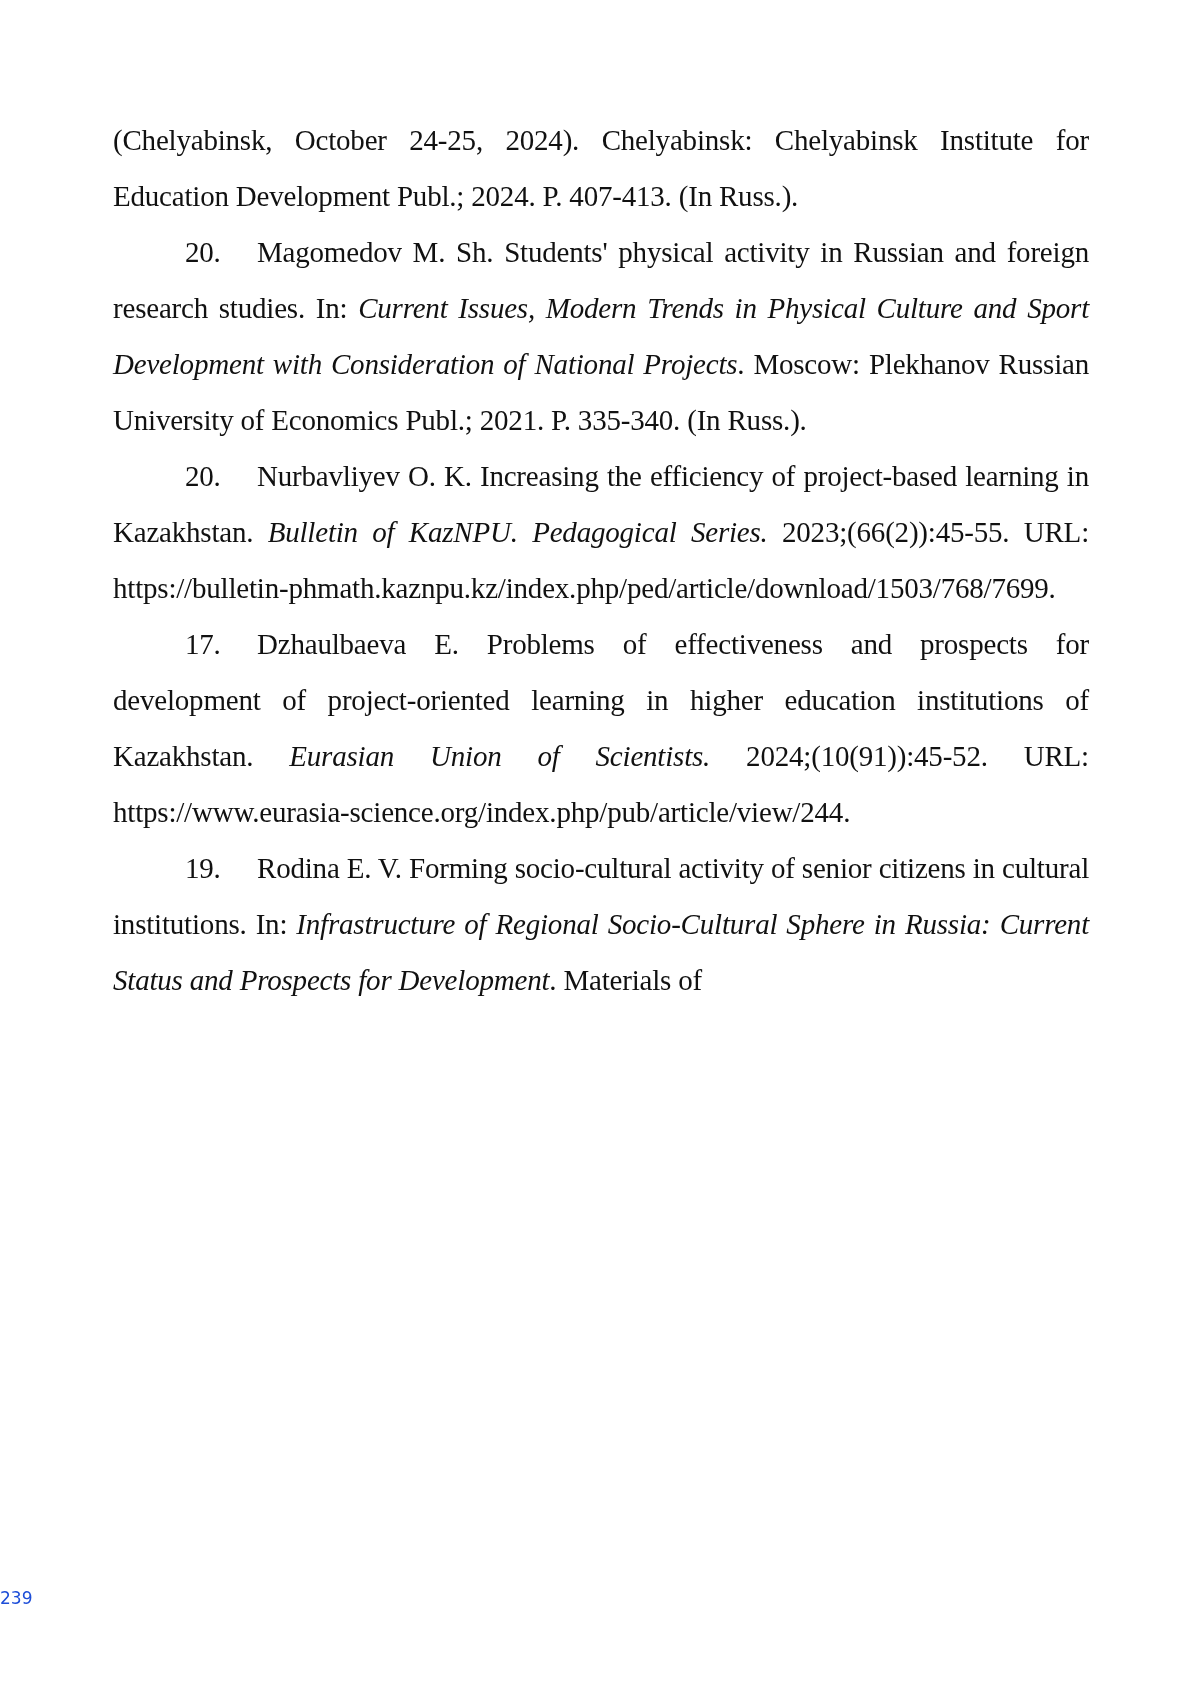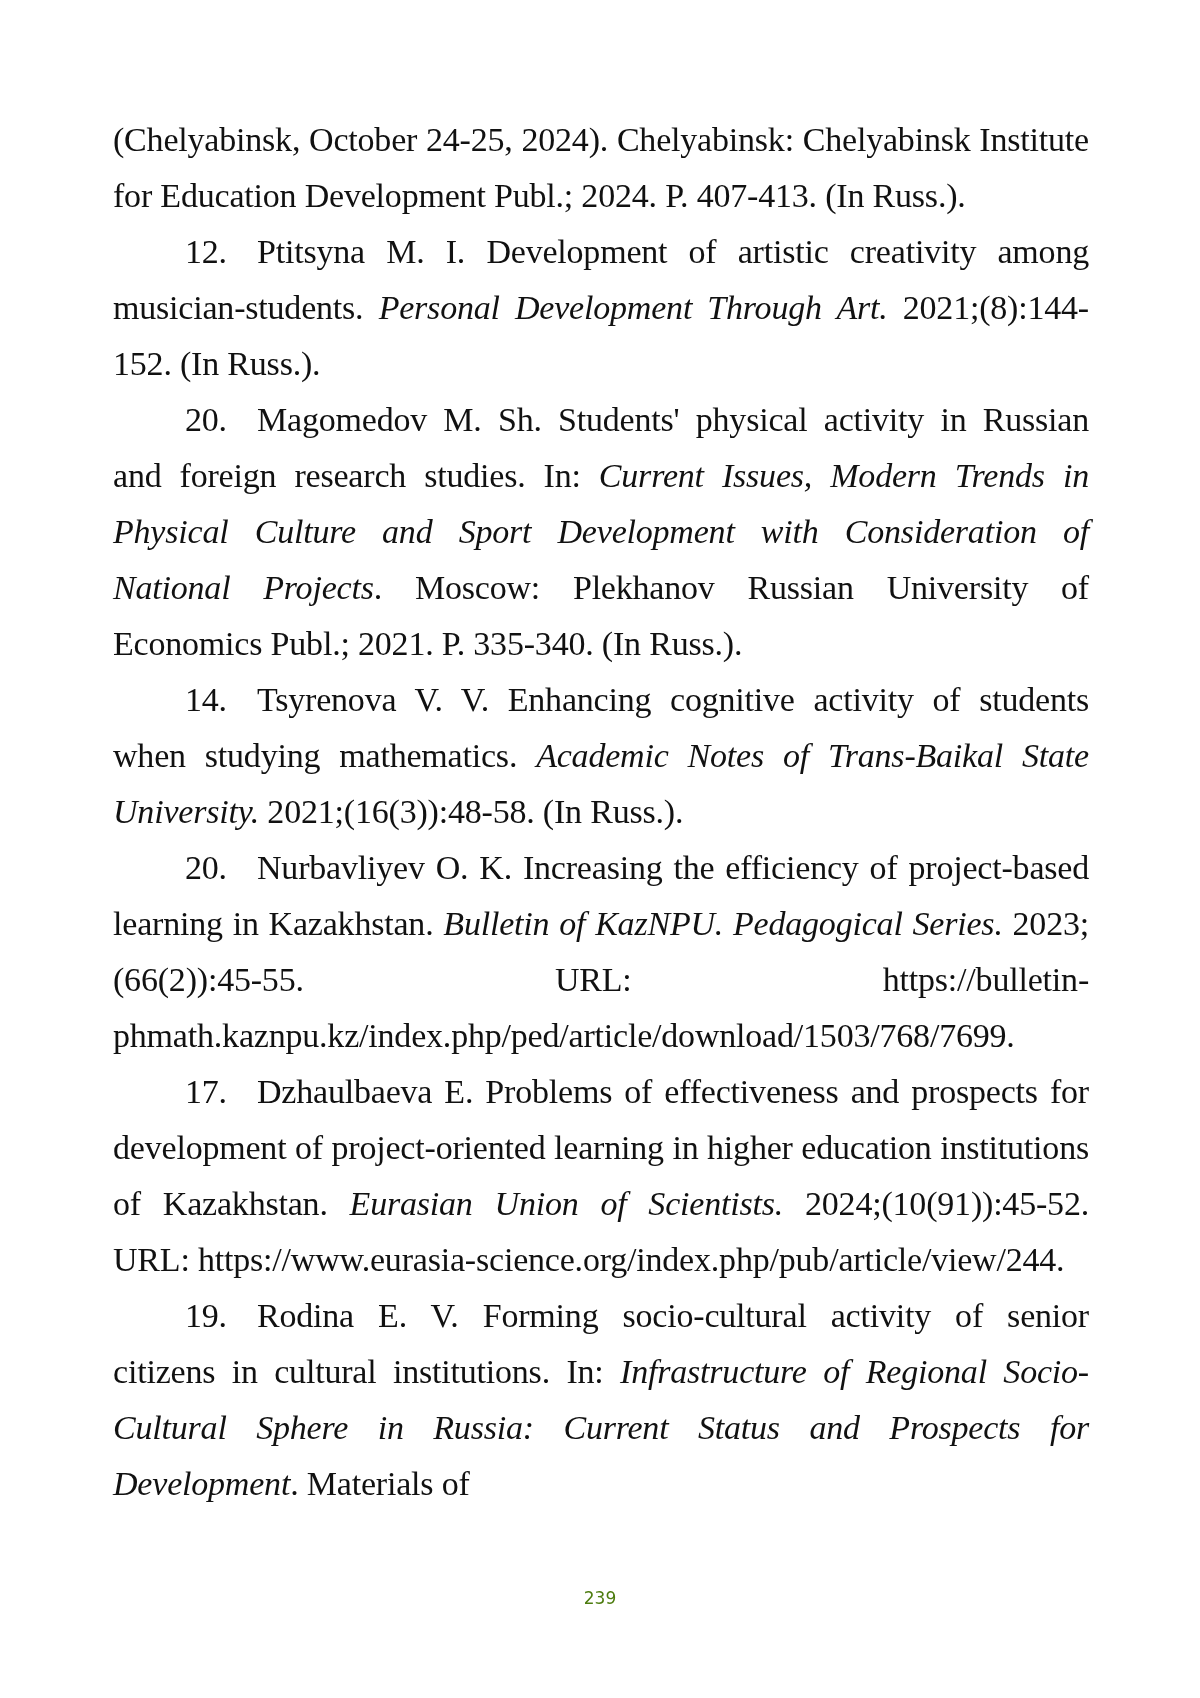--- a/index.html
+++ b/index.html
@@ -2,43 +2,41 @@
 <html><head>
   <meta charset="utf-8">
   <style>
     html, body { margin: 0; padding: 0; background: #ffffff; }
     body {
       width: 1200px; height: 1698px; position: relative; overflow: hidden;
       font-family: "Liberation Serif", serif; color: #111111;
     }
     .page-body {
       position: absolute; left: 113px; top: 112px; width: 976px;
-      font-size: 34px; line-height: 56px; text-align: justify;
+      font-size: 29px; line-height: 56px; text-align: justify;
       letter-spacing: -0.2px;
     }
     .para { margin: 0; text-indent: 0; }
     .ref { margin: 0; text-indent: 72px; }
     .num { display: inline-block; text-indent: 0; width: 72px; }
     .it { font-style: italic; }
     .page-number {
       position: absolute; left: 0; width: 1200px; top: 1588px;
-      text-align: center; font-family: "DejaVu Sans", sans-serif; font-size: 17px; color: #4d7c0f;
+      text-align: left; font-family: "DejaVu Sans", sans-serif; font-size: 17px; color: #1d4ed8;
     }
   </style>
 </head>
 <body>
 
 <div class="page-body">
   <p class="para">(Chelyabinsk, October 24-25, 2024). Chelyabinsk: Chelyabinsk Institute for Education Development Publ.; 2024. P. 407-413. (In Russ.).</p>
 
-  <p class="ref"><span class="num">12.</span><span>Ptitsyna M. I. Development of artistic creativity among musician-students. </span><span class="it">Personal Development Through Art.</span><span> 2021;(8):144-152. (In Russ.).</span></p>
 
   <p class="ref"><span class="num">20.</span><span>Magomedov M. Sh. Students' physical activity in Russian and foreign research studies. In: </span><span class="it">Current Issues, Modern Trends in Physical Culture and Sport Development with Consideration of National Projects</span><span>. Moscow: Plekhanov Russian University of Economics Publ.; 2021. P. 335-340. (In Russ.).</span></p>
 
-  <p class="ref"><span class="num">14.</span><span>Tsyrenova V. V. Enhancing cognitive activity of students when studying mathematics. </span><span class="it">Academic Notes of Trans-Baikal State University.</span><span> 2021;(16(3)):48-58. (In Russ.).</span></p>
 
 
   <p class="ref"><span class="num">20.</span><span>Nurbavliyev O. K. Increasing the efficiency of project-based learning in Kazakhstan. </span><span class="it">Bulletin of KazNPU. Pedagogical Series.</span><span> 2023;(66(2)):45-55. URL: https://bulletin-phmath.kaznpu.kz/index.php/ped/article/download/1503/768/7699.</span></p>
 
   <p class="ref"><span class="num">17.</span><span>Dzhaulbaeva E. Problems of effectiveness and prospects for development of project-oriented learning in higher education institutions of Kazakhstan. </span><span class="it">Eurasian Union of Scientists.</span><span> 2024;(10(91)):45-52. URL: https://www.eurasia-science.org/index.php/pub/article/view/244.</span></p>
 
   <p class="ref"><span class="num">19.</span><span>Rodina E. V. Forming socio-cultural activity of senior citizens in cultural institutions. In: </span><span class="it">Infrastructure of Regional Socio-Cultural Sphere in Russia: Current Status and Prospects for Development</span><span>. Materials of</span></p>
 </div>
 
 <div class="page-number">239</div>

